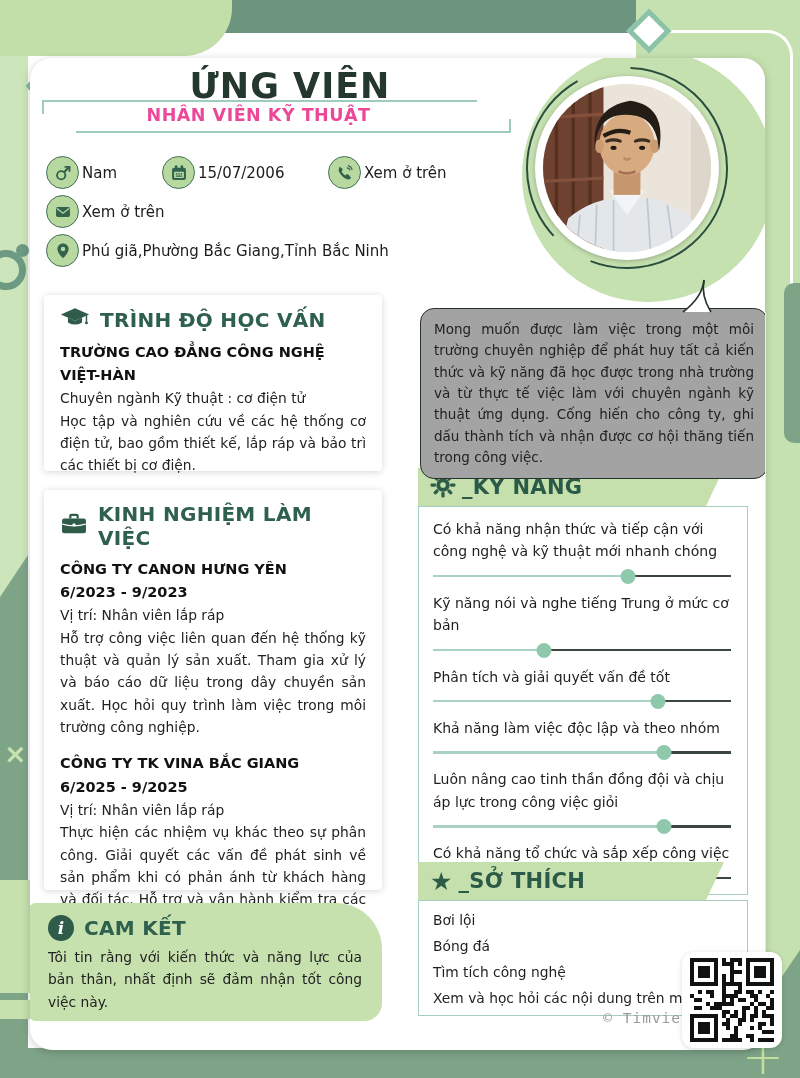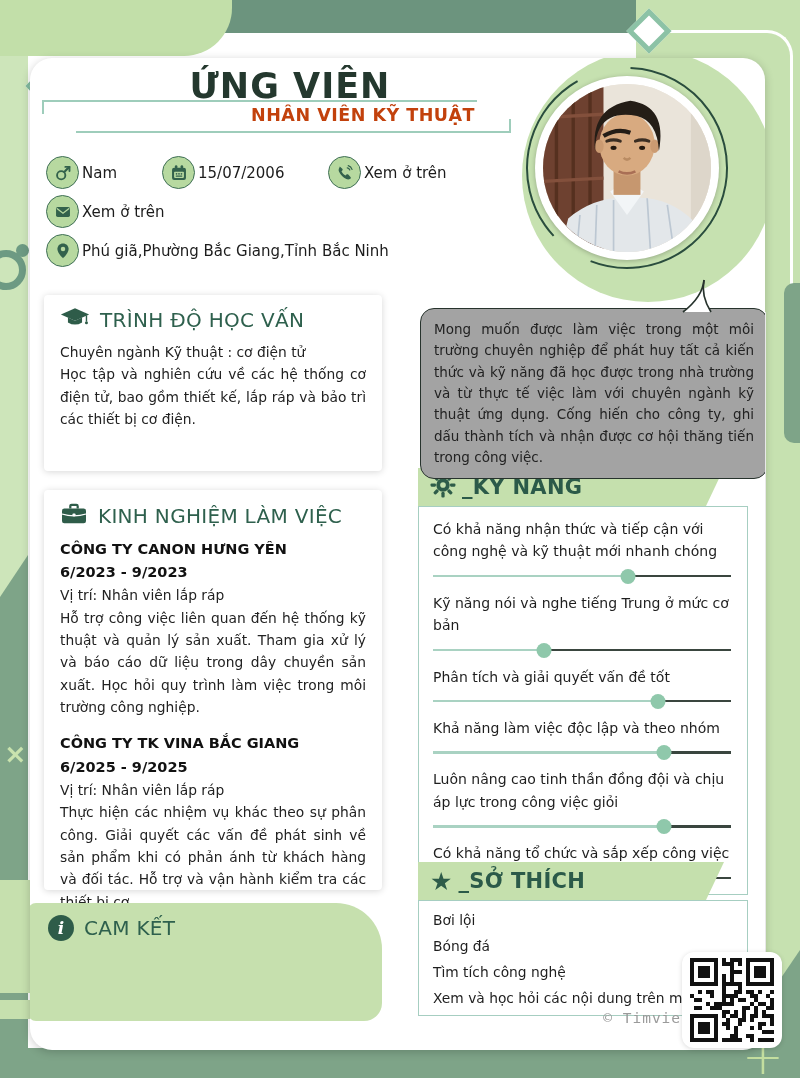--- a/index.html
+++ b/index.html
@@ -39,22 +39,22 @@
   .plus{left:742px;top:1032px;color:#c3de9f;font-size:50px;font-weight:300;line-height:1;}
 
   
   .card{left:30px;top:58px;width:735px;height:992px;background:#fff;border-radius:22px;
         box-shadow:0 2px 10px rgba(0,0,0,.20);overflow:hidden;}
 
   .cv-title{left:0;top:8px;width:520px;text-align:center;font-size:35px;font-weight:bold;
       letter-spacing:1px;color:#24382e;}
   .subline-top{left:12px;top:42px;width:433px;height:12px;border-top:2.5px solid #9ecdbb;
       border-left:2.5px solid #9ecdbb;}
-  .cv-subtitle{left:12px;top:47px;width:433px;text-align:right;font-size:17.5px;
-      font-weight:bold;color:#c2410c;letter-spacing:.5px;}
+  .cv-subtitle{left:12px;top:47px;width:433px;text-align:center;font-size:17.5px;
+      font-weight:bold;color:#ec4899;letter-spacing:.5px;}
   .subline-bottom{left:46px;top:61px;width:433px;height:12px;border-bottom:2.5px solid #9ecdbb;
       border-right:2.5px solid #9ecdbb;}
 
   .c-item{display:flex;align-items:center;gap:3px;position:absolute;}
   .c-icon{width:31px;height:31px;border-radius:50%;background:#b7d9a0;border:1.5px solid #3f6f56;
       display:flex;align-items:center;justify-content:center;flex:0 0 auto;}
   .c-text{font-size:15px;color:#1c1c1c;white-space:nowrap;}
 
   
   .blob{left:492px;top:-8px;width:252px;height:252px;border-radius:50%;background:#c6e1b0;}
@@ -66,21 +66,21 @@
   .bubble{left:390px;top:250px;width:320px;border:1.6px solid #27332d;border-radius:14px;
       padding:10px 13px;font-size:13.5px;line-height:1.58;text-align:justify;background:#a3a3a3;z-index:4;}
   .tail{left:648px;top:220px;z-index:5;}
 
   
   .sub-card{background:#fff;border-radius:4px;box-shadow:0 1px 7px rgba(0,0,0,.16);
       padding:12px 16px 14px;}
   .edu{left:14px;top:237px;width:306px;height:150px;}
   .exp{left:14px;top:432px;width:306px;height:374px;}
   .sec-head{display:flex;align-items:center;gap:10px;margin-bottom:8px;}
-  .sec-title{font-size:20px;font-weight:normal;color:#2e604d;letter-spacing:.3px;}
+  .sec-title{font-size:20px;font-weight:bold;color:#2e604d;letter-spacing:.3px;}
   .b15{font-size:14.5px;font-weight:bold;color:#111;line-height:1.6;}
   .t14{font-size:13.8px;color:#222;line-height:1.62;}
   .just{text-align:justify;}
   .jobgap{height:14px;}
 
   
   .commit{left:-2px;top:845px;width:314px;height:98px;background:#c6e0ae;
       border-radius:8px 46px 18px 8px;padding:12px 20px 8px;}
   .info-ic{width:26px;height:26px;border-radius:50%;background:#2e5c49;color:#fff;
       display:flex;align-items:center;justify-content:center;
@@ -263,20 +263,21 @@
         <span>
           <svg width="30" height="22" viewBox="0 0 34 24">
               <polygon points="17,1 33,8 17,15 1,8" fill="#2e5c49"></polygon>
               <path d="M9,11.5 L9,17 Q17,22 25,17 L25,11.5 L17,15 Z" fill="#2e5c49"></path>
               <path d="M30,9 L30,16" stroke="#2e5c49" stroke-width="1.6"></path>
               <circle cx="30" cy="17.5" r="1.7" fill="#2e5c49"></circle>
             </svg>
         </span>
         <span class="sec-title">TRÌNH ĐỘ HỌC VẤN</span>
       </div>
+      <div class="b15">TRƯỜNG CAO ĐẲNG CÔNG NGHỆ VIỆT-HÀN</div>
       <div class="t14">Chuyên ngành Kỹ thuật : cơ điện tử</div>
       <div class="t14 just">Học tập và nghiên cứu về các hệ thống cơ điện tử, bao gồm thiết kế, lắp ráp và bảo trì các thiết bị cơ điện.</div>
     </div>
 
     <div class="abs sub-card exp">
       <div class="sec-head">
         <span>
           <svg width="28" height="24" viewBox="0 0 30 26">
               <rect x="2" y="7" width="26" height="16" rx="2.5" fill="#2e5c49"></rect>
               <path d="M11,7 L11,4.5 Q11,3 12.5,3 L17.5,3 Q19,3 19,4.5 L19,7" fill="none" stroke="#2e5c49" stroke-width="2.4"></path>
@@ -299,20 +300,21 @@
         <div class="t14">Vị trí: Nhân viên lắp ráp</div>
         <div class="t14 just">Thực hiện các nhiệm vụ khác theo sự phân công. Giải quyết các vấn đề phát sinh về sản phẩm khi có phản ánh từ khách hàng và đối tác. Hỗ trợ và vận hành kiểm tra các thiết bị cơ.</div>
       </div>
     </div>
 
     <div class="abs commit">
       <div class="sec-head" style="margin-bottom:5px;">
         <span class="info-ic">i</span>
         <span class="sec-title">CAM KẾT</span>
       </div>
+      <div class="t14 just">Tôi tin rằng với kiến thức và năng lực của bản thân, nhất định sẽ đảm nhận tốt công việc này.</div>
     </div>
 
     <div class="abs banner skills-banner">
       <span>
         <svg width="26" height="26" viewBox="0 0 24 24">
             <g fill="#2e5c49">
               <circle cx="12" cy="12" r="6.2"></circle>
               <g>
                 <rect x="10.5" y="0.5" width="3" height="5" rx="1"></rect>
                 <rect x="10.5" y="18.5" width="3" height="5" rx="1"></rect>

